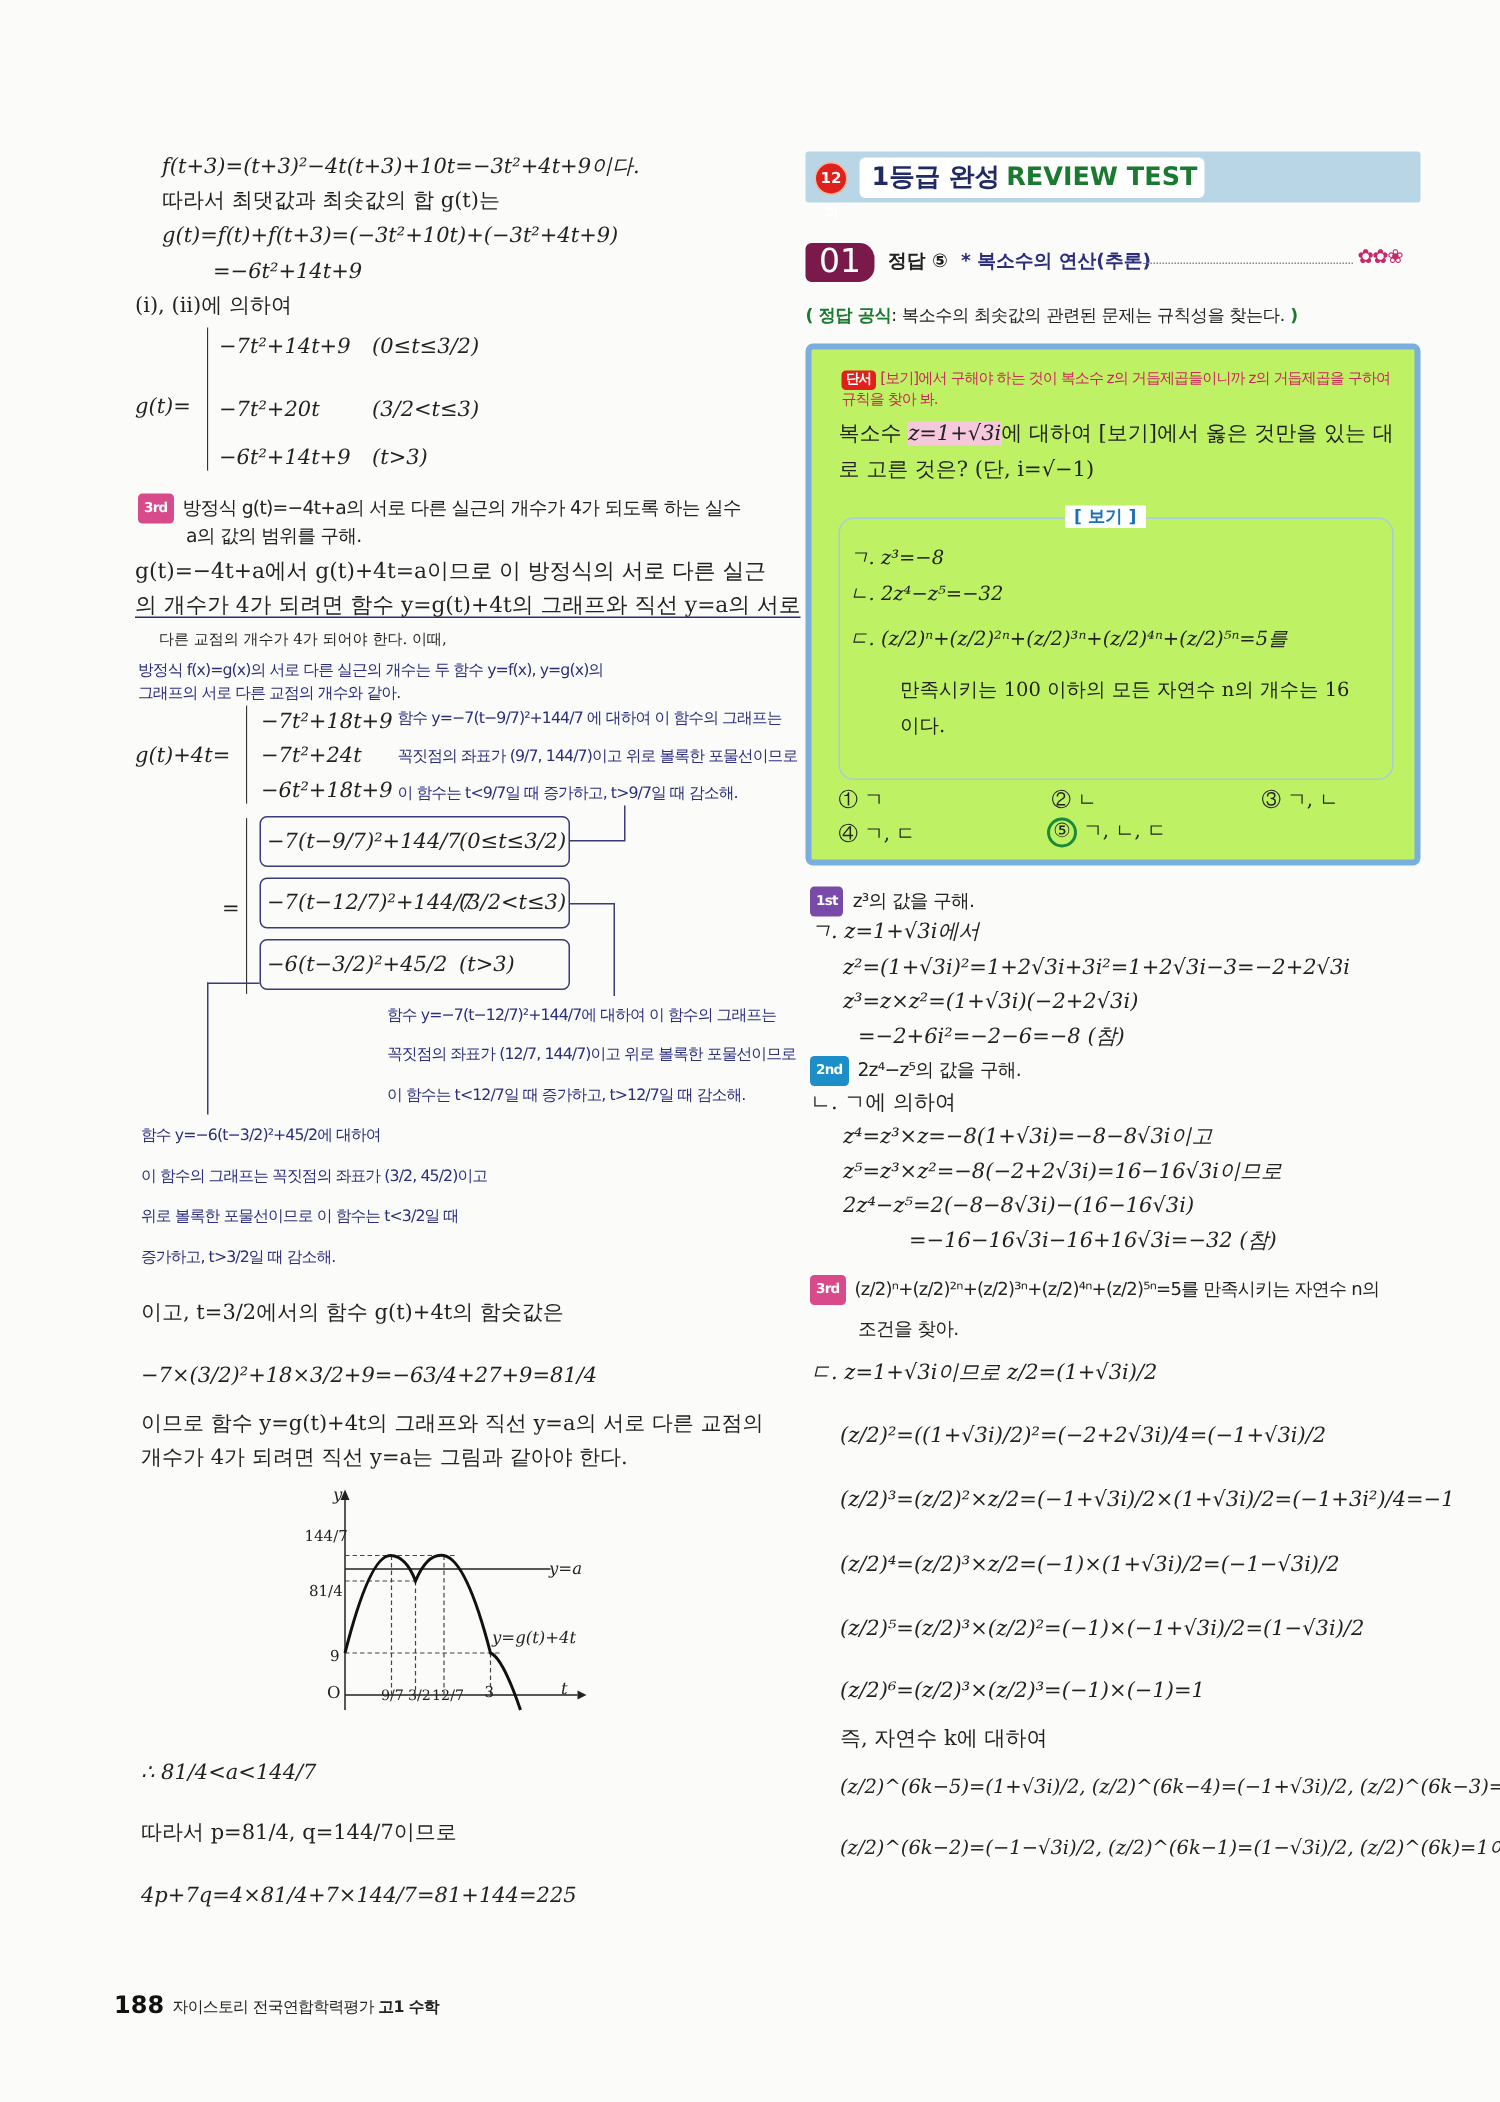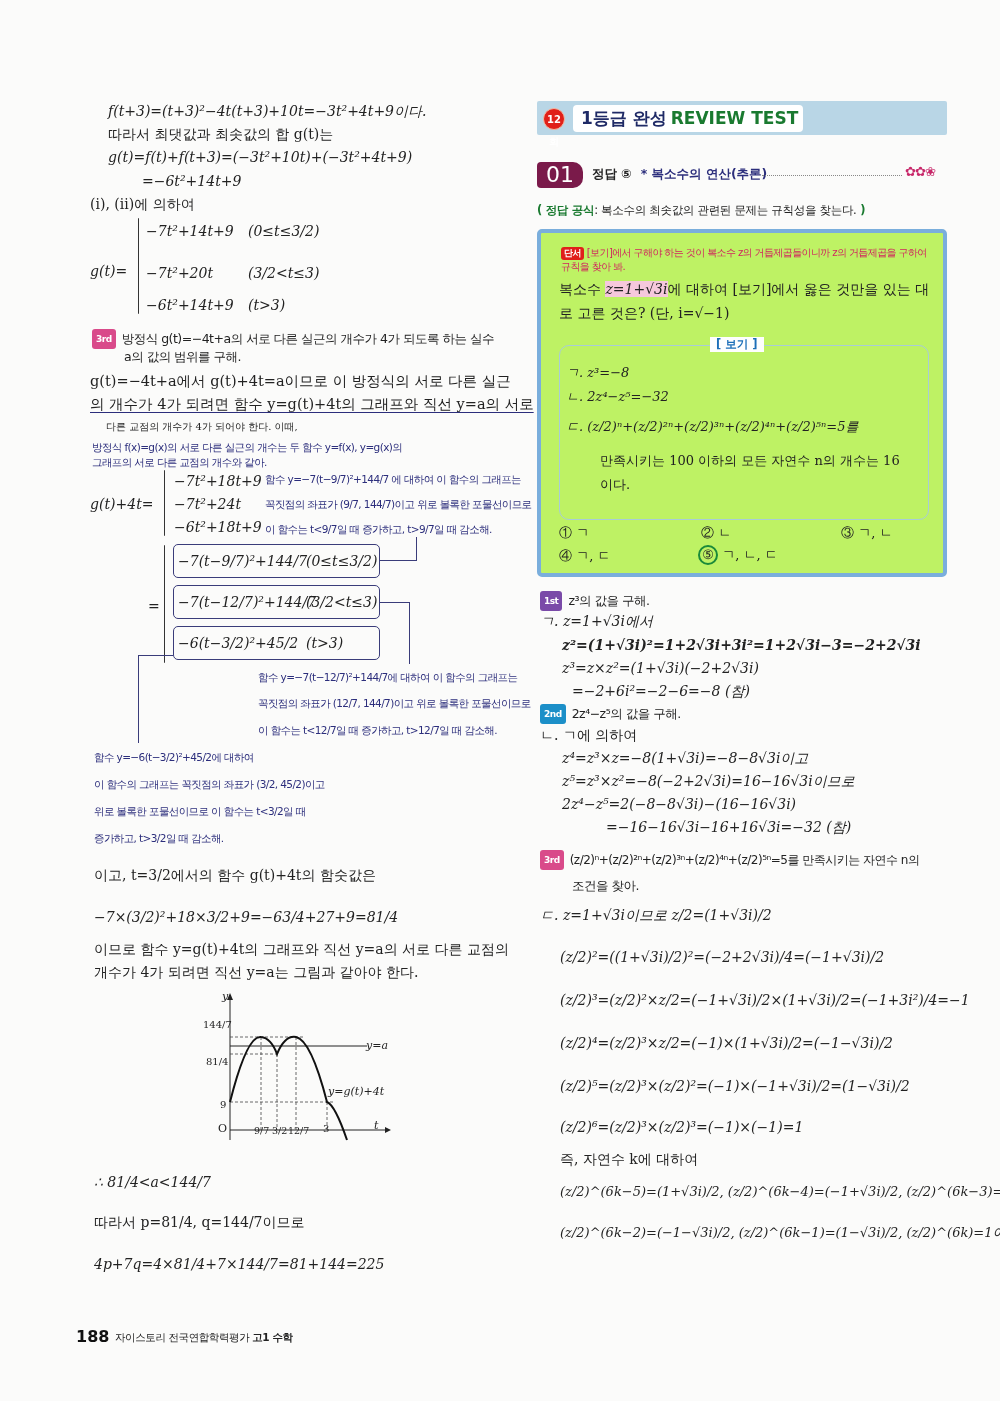--- a/index.html
+++ b/index.html
@@ -174,21 +174,21 @@
     </div>
     <div class="choice" style="left:18px;top:291px;">① ㄱ</div>
     <div class="choice" style="left:160px;top:291px;">② ㄴ</div>
     <div class="choice" style="left:300px;top:291px;">③ ㄱ, ㄴ</div>
     <div class="choice" style="left:18px;top:314px;">④ ㄱ, ㄷ</div>
     <div class="choice" style="left:160px;top:312px;"><span class="circle5">⑤</span> <span>ㄱ, ㄴ, ㄷ</span></div>
   </div>
 
   <div class="ln sans" style="left:540px;top:591px;"><span class="step-badge b1st">1st</span><span>z³의 값을 구해.</span></div>
   <div class="ln it" style="left:540px;top:612px;">ㄱ. z=1+√3i에서</div>
-  <div class="ln it" style="left:562px;top:636px;font-weight:bold;">z²=(1+√3i)²=1+2√3i+3i²=1+2√3i−3=−2+2√3i</div>
+  <div class="ln it" style="left:562px;top:636px;">z²=(1+√3i)²=1+2√3i+3i²=1+2√3i−3=−2+2√3i</div>
   <div class="ln it" style="left:562px;top:659px;">z³=z×z²=(1+√3i)(−2+2√3i)</div>
   <div class="ln it" style="left:572px;top:682px;">=−2+6i²=−2−6=−8 (참)</div>
   <div class="ln sans" style="left:540px;top:704px;"><span class="step-badge b2nd">2nd</span><span>2z⁴−z⁵의 값을 구해.</span></div>
   <div class="ln" style="left:540px;top:726px;">ㄴ. ㄱ에 의하여</div>
   <div class="ln it" style="left:562px;top:749px;">z⁴=z³×z=−8(1+√3i)=−8−8√3i이고</div>
   <div class="ln it" style="left:562px;top:772px;">z⁵=z³×z²=−8(−2+2√3i)=16−16√3i이므로</div>
   <div class="ln it" style="left:562px;top:795px;">2z⁴−z⁵=2(−8−8√3i)−(16−16√3i)</div>
   <div class="ln it" style="left:606px;top:818px;">=−16−16√3i−16+16√3i=−32 (참)</div>
   <div class="ln sans" style="left:540px;top:850px;font-size:12px;"><span class="step-badge b3rd">3rd</span><span>(z/2)ⁿ+(z/2)²ⁿ+(z/2)³ⁿ+(z/2)⁴ⁿ+(z/2)⁵ⁿ=5를 만족시키는 자연수 n의</span></div>
   <div class="ln sans" style="left:572px;top:877px;">조건을 찾아.</div>

